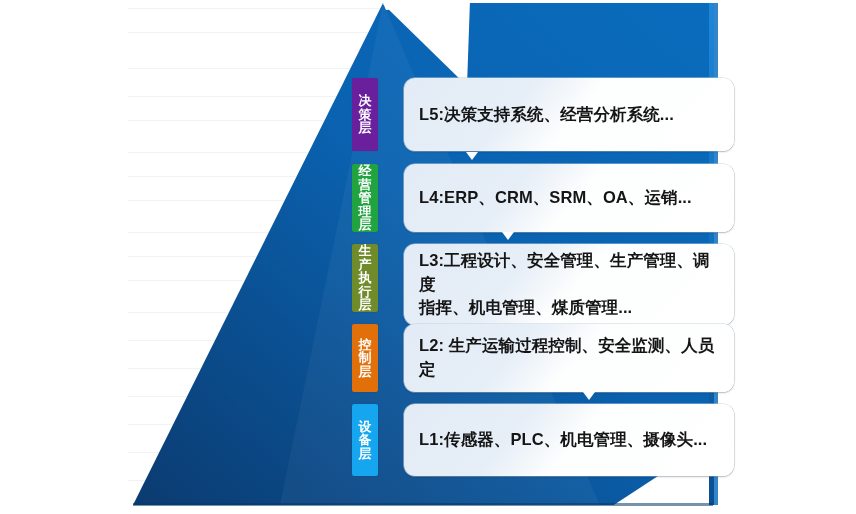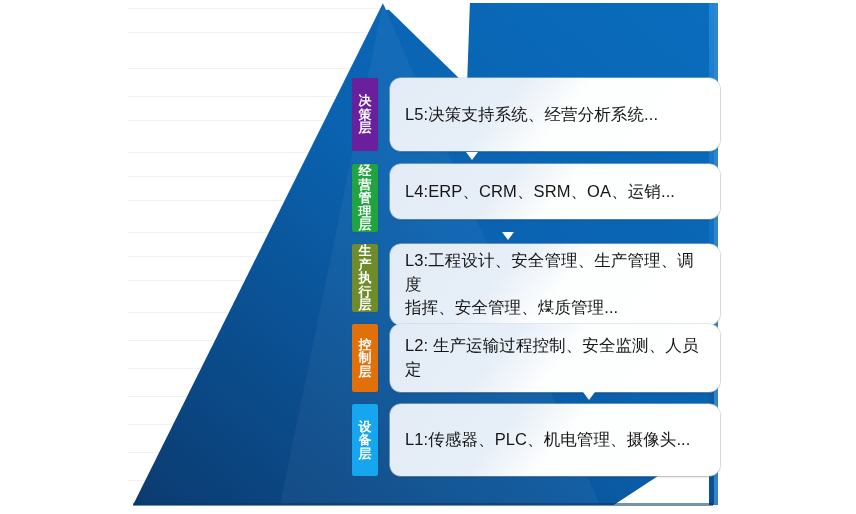--- a/index.html
+++ b/index.html
@@ -71,30 +71,31 @@
     justify-content: center;
     text-align: center;
     padding: 2px 0;
     flex: 0 0 26px;
     box-shadow: 0 0 1px rgba(0,0,0,.25);
   }
   .tier-tab span { display: block; }
 
   .card {
     position: relative;
-    margin-left: 12px;
+    margin-left: 26px;
     width: 330px;
     border-radius: 11px;
     background:
       linear-gradient(130deg, #e3ecf6 0%, #e6eef7 34%, #fdfefe 52%, #ffffff 100%);
     box-shadow: 0 1px 2px rgba(0,0,0,.22), 0 0 0 0.6px rgba(200,212,226,.9);
     display: flex;
     align-items: center;
     padding: 0 13px 0 15px;
     overflow: hidden;
+    font-weight: bold;
   }
 
   .card-text {
     font-size: 16.5px;
     line-height: 1.45;
     color: #151515;
     font-family: "Liberation Sans", "DejaVu Sans", sans-serif;
     letter-spacing: .1px;
     position: relative;
     z-index: 2;
@@ -189,40 +190,40 @@
     <div class="chev" style="left:466px;top:152px;"></div>
 
     <div class="row" style="top:164px;height:68px;">
       <div class="tier-tab" style="background:#21a33f;">
         <span>经</span>
         <span>营</span>
         <span>管</span>
         <span>理</span>
         <span>层</span>
       </div>
-      <div class="card" style="height:55px;">
+      <div class="card" style="height:68px;">
         <div class="card-text">
           <div>L4:ERP、CRM、SRM、OA、运销...</div>
         </div>
       </div>
     </div>
     <div class="chev" style="left:502px;top:232px;"></div>
 
     <div class="row" style="top:244px;height:68px;">
       <div class="tier-tab" style="background:#6f8b2a;">
         <span>生</span>
         <span>产</span>
         <span>执</span>
         <span>行</span>
         <span>层</span>
       </div>
       <div class="card" style="height:81px;">
         <div class="card-text">
           <div>L3:工程设计、安全管理、生产管理、调度</div>
-          <div>指挥、安全管理、煤质管理...</div>
+          <div>指挥、机电管理、煤质管理...</div>
         </div>
       </div>
     </div>
     <div class="chev" style="left:540px;top:312px;"></div>
 
     <div class="row" style="top:324px;height:68px;">
       <div class="tier-tab" style="background:#e2700a;">
         <span>控</span>
         <span>制</span>
         <span>层</span>

